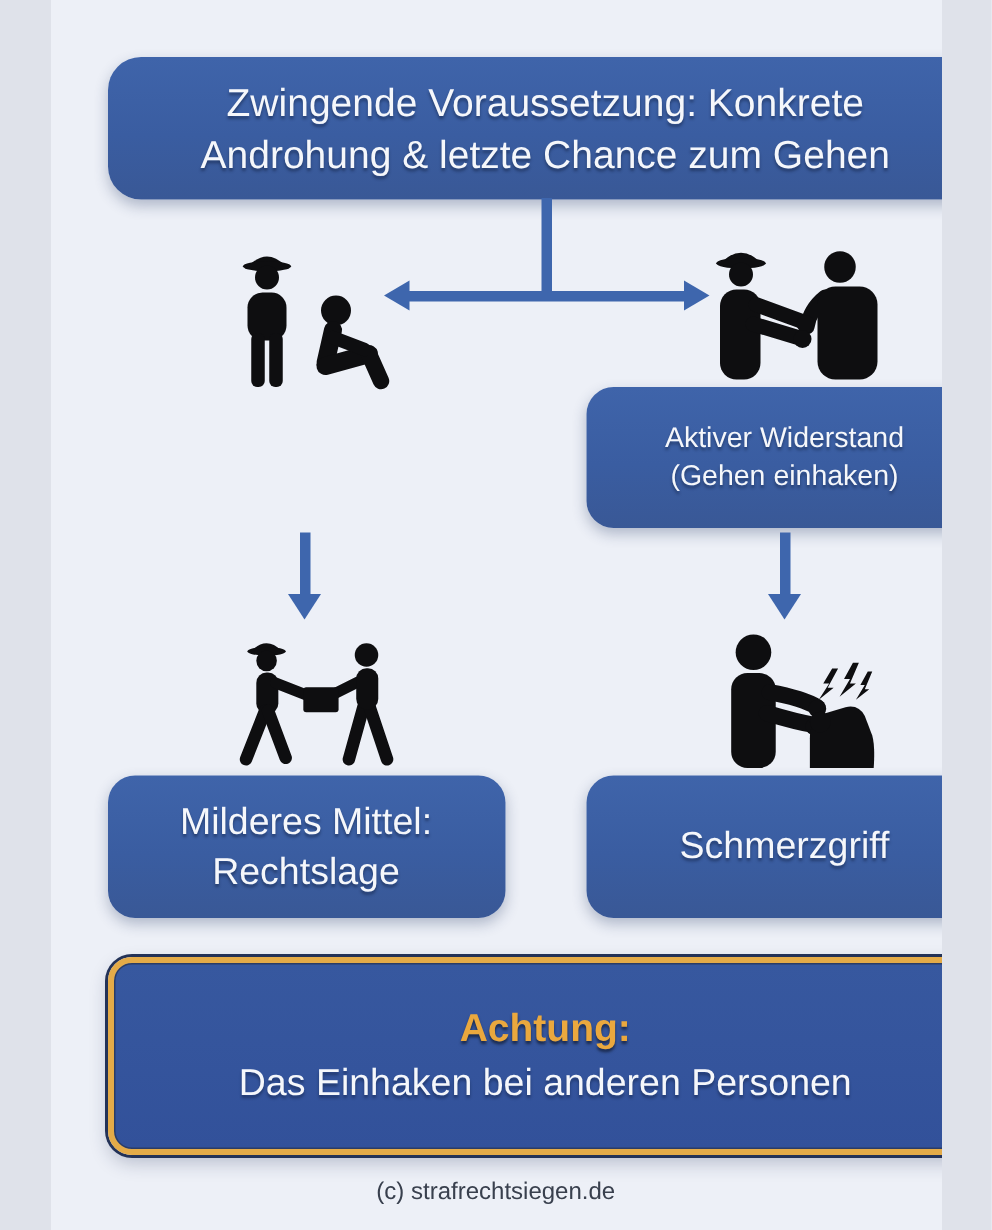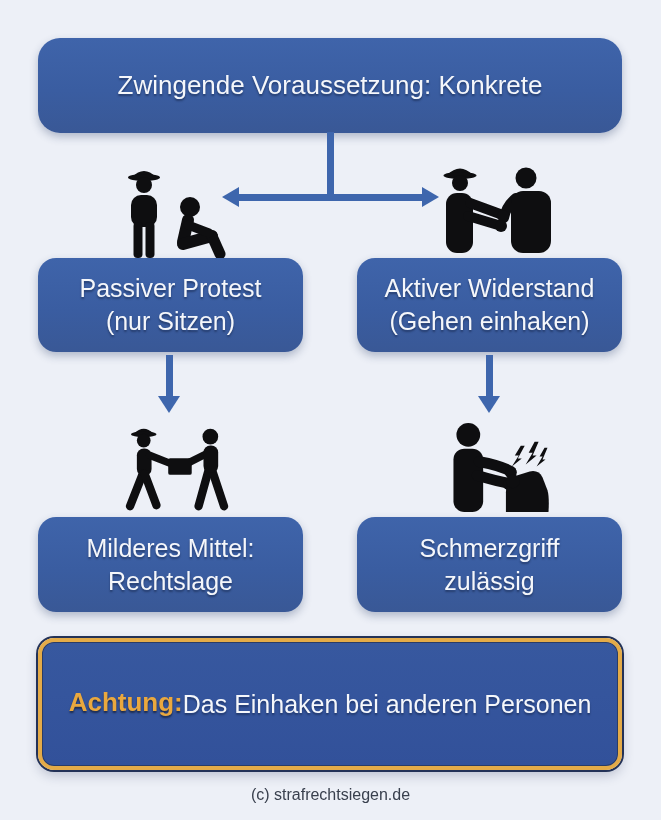--- a/index.html
+++ b/index.html
@@ -2,53 +2,53 @@
 <html><head>
 <meta charset="utf-8">
 <style>
   html,body{margin:0;padding:0;}
   body{
     background:#dfe2ea;
     font-family:"Liberation Sans", sans-serif;
   }
   .canvas{
     position:relative;
-    width:661px;height:820px;
+    width:594px;height:820px;
     margin:0 auto;
     background:#edf0f7;
     overflow:hidden;
   }
   .bluebox{
     position:absolute;
     background:linear-gradient(180deg,#3f64aa 0%,#3a5da1 55%,#395896 100%);
     border-radius:18px;
     box-shadow:0 4px 9px rgba(35,55,100,.30);
     display:flex;flex-direction:column;align-items:center;justify-content:center;
     color:#f5f7fb;
     text-align:center;
     line-height:1.32;
   }
   .bluebox .ln{
     text-shadow:0 2px 2px rgba(12,22,48,.45);
     font-weight:500;
   }
   .root-box{left:38px;top:38px;width:584px;height:95px;border-radius:22px;font-size:26px;}
   .mid-left{left:38px;top:258px;width:265px;height:94px;font-size:25px;}
-  .mid-right{left:357px;top:258px;width:265px;height:94px;font-size:25px;}
+  .mid-right{left:357px;top:258px;width:265px;height:94px;font-size:19px;}
   .bot-left{left:38px;top:517px;width:265px;height:95px;font-size:25px;align-items:center;}
   .bot-right{left:357px;top:517px;width:265px;height:95px;font-size:25px;}
 
   .warning-box{
     position:absolute;left:38px;top:638px;width:584px;height:132px;
     background:linear-gradient(180deg,#37589f 0%,#32519a 100%);
     border:4px solid #e4ab48;
     border-radius:16px;
     box-shadow:0 0 0 2px #233257, inset 0 0 0 1px #2a3c66, 0 5px 12px rgba(30,45,85,.25);
     box-sizing:border-box;
-    display:flex;flex-direction:row;align-items:center;justify-content:center;
+    display:flex;flex-direction:column;align-items:center;justify-content:center;
     text-align:center;line-height:1.3;
   }
   .warning-title{
     color:#eaa83e;font-size:26px;font-weight:700;
     text-shadow:0 2px 2px rgba(0,0,0,.5);
     margin-bottom:3px;
   }
   .warning-line{
     color:#f5f7fb;font-size:25px;font-weight:500;
     text-shadow:0 2px 2px rgba(12,22,48,.45);
@@ -79,20 +79,21 @@
     text-align:center;font-size:16px;color:#39404e;
   }
 </style>
 </head>
 <body>
 
 <div class="canvas">
 
   <div class="bluebox root-box">
     <div class="ln">Zwingende Voraussetzung: Konkrete</div>
+    <div class="ln">Androhung &amp; letzte Chance zum Gehen</div>
   </div>
 
   <div class="line branch-vline"></div>
   <div class="line branch-hline"></div>
   <div class="ah ah-left"></div>
   <div class="ah ah-right"></div>
 
   <div class="icon icon-a">
     <svg viewBox="0 0 140 98" xmlns="http://www.w3.org/2000/svg" fill="#0e0e10">
       <path d="M20 15 Q32 3 44 15 Z"></path>
@@ -122,24 +123,20 @@
         <path d="M40 58 L70 67" stroke-width="10"></path>
         <path d="M88 40 Q78 48 76 60" stroke-width="10"></path>
       </g>
       <circle cx="75" cy="58" r="6"></circle>
       <circle cx="73" cy="68" r="6"></circle>
       <circle cx="98" cy="20" r="10.5"></circle>
       <rect x="83" y="33" width="40" height="62" rx="12"></rect>
     </svg>
   </div>
 
-  <div class="bluebox mid-left">
-    <div class="ln">Passiver Protest</div>
-    <div class="ln">(nur Sitzen)</div>
-  </div>
   <div class="bluebox mid-right">
     <div class="ln">Aktiver Widerstand</div>
     <div class="ln">(Gehen einhaken)</div>
   </div>
 
   <div class="line down-vline-left"></div>
   <div class="ah ah-down ah-down-left"></div>
   <div class="line down-vline-right"></div>
   <div class="ah ah-down ah-down-right"></div>
 
@@ -180,21 +177,20 @@
       <path d="M102 30 l-5 9 3 0 -6 10 9 -7 -3 0 5 -12 z"></path>
     </svg>
   </div>
 
   <div class="bluebox bot-left">
     <div class="ln">Milderes Mittel:</div>
     <div class="ln">Rechtslage</div>
   </div>
   <div class="bluebox bot-right">
     <div class="ln">Schmerzgriff</div>
-    <div class="ln">zulässig</div>
   </div>
 
   <div class="warning-box">
     <div class="warning-title">Achtung:</div>
     <div class="warning-line">Das Einhaken bei anderen Personen</div>
   </div>
 
   <div class="footer">(c) strafrechtsiegen.de</div>
 
 </div>

